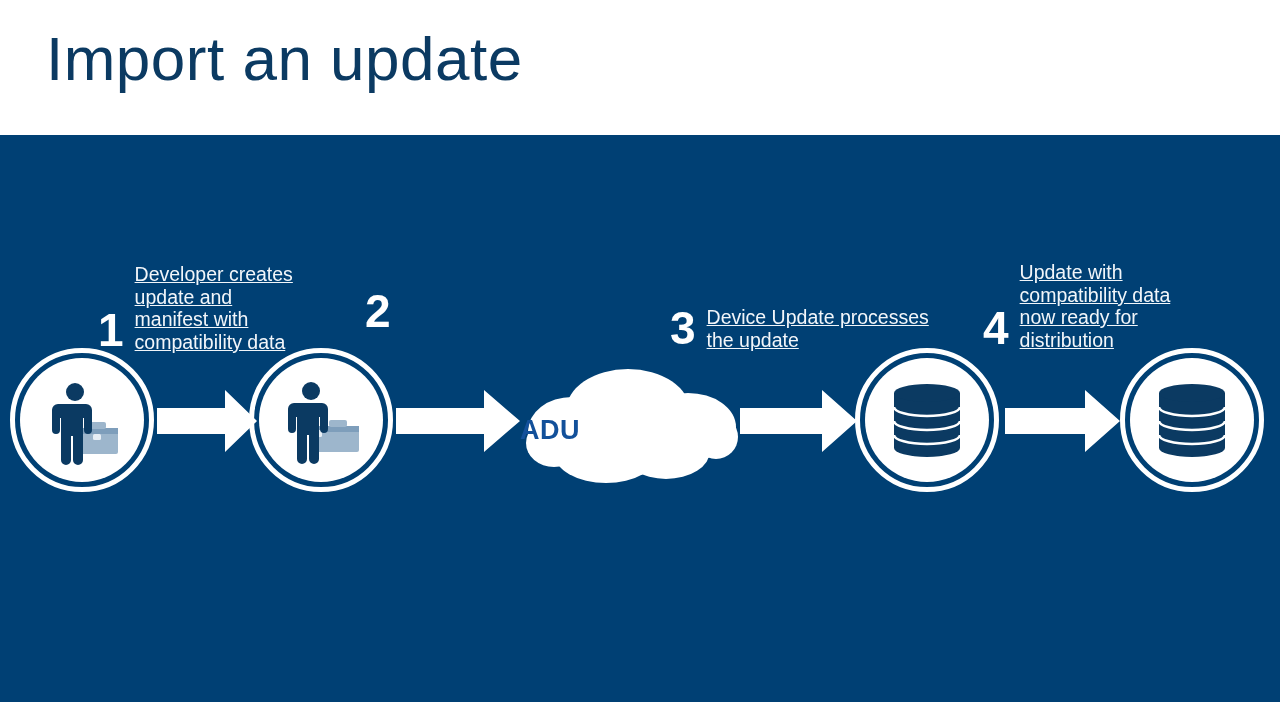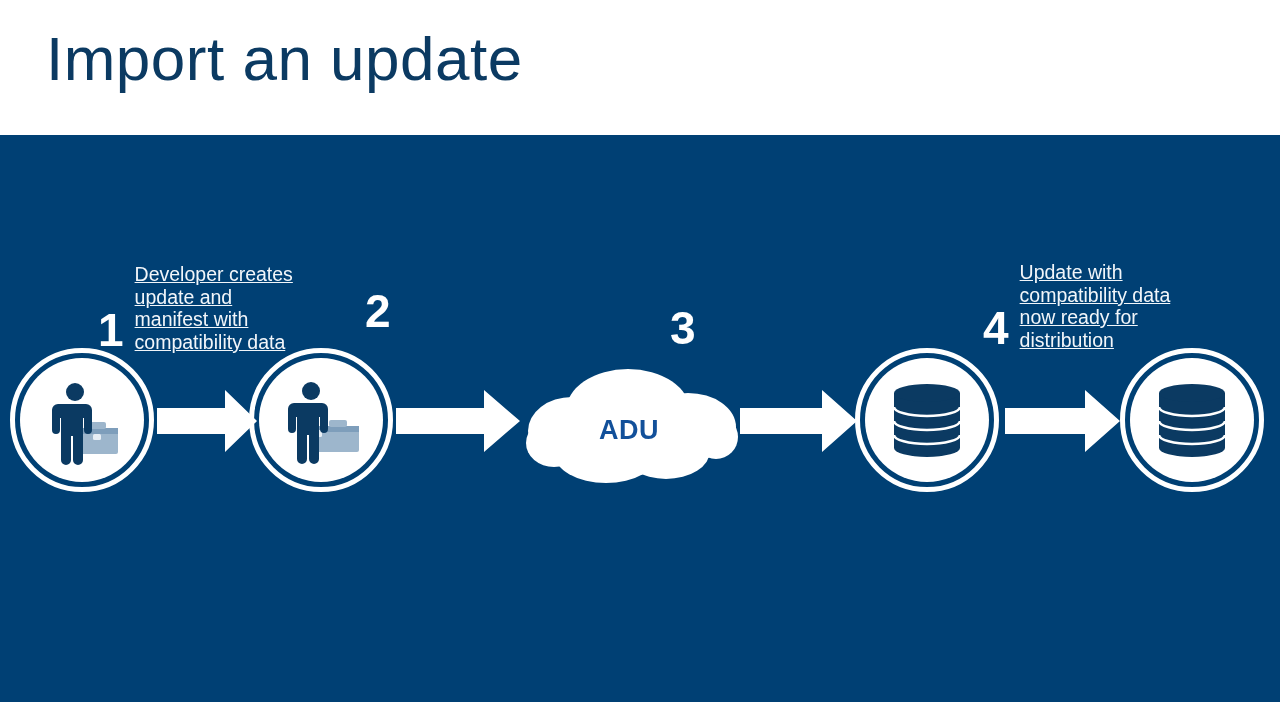--- a/index.html
+++ b/index.html
@@ -97,21 +97,21 @@
   .cloud-node {
     position: absolute;
     width: 218px;
     height: 124px;
   }
   .cloud-label {
     position: absolute;
     left: 0;
     top: 50px;
     width: 218px;
-    text-align: center;
+    text-align: left;
     font-family: "Liberation Sans", sans-serif;
     font-size: 27px;
     font-weight: bold;
     color: #12509a;
     letter-spacing: 0.5px;
   }
   
   .arrow {
     position: absolute;
     height: 62px;
@@ -135,20 +135,22 @@
 manifest with
 compatibility data</span>
   </div>
 
   <div class="step-label" style="left:365px; top:288px;">
     <span class="step-num">2</span>
   </div>
 
   <div class="step-label" style="left:670px; top:305px;">
     <span class="step-num">3</span>
+    <span class="step-text">Device Update processes
+the update</span>
   </div>
 
   <div class="step-label" style="left:983px; top:261px;">
     <span class="step-num">4</span>
     <span class="step-text">Update with
 compatibility data
 now ready for
 distribution</span>
   </div>
 

